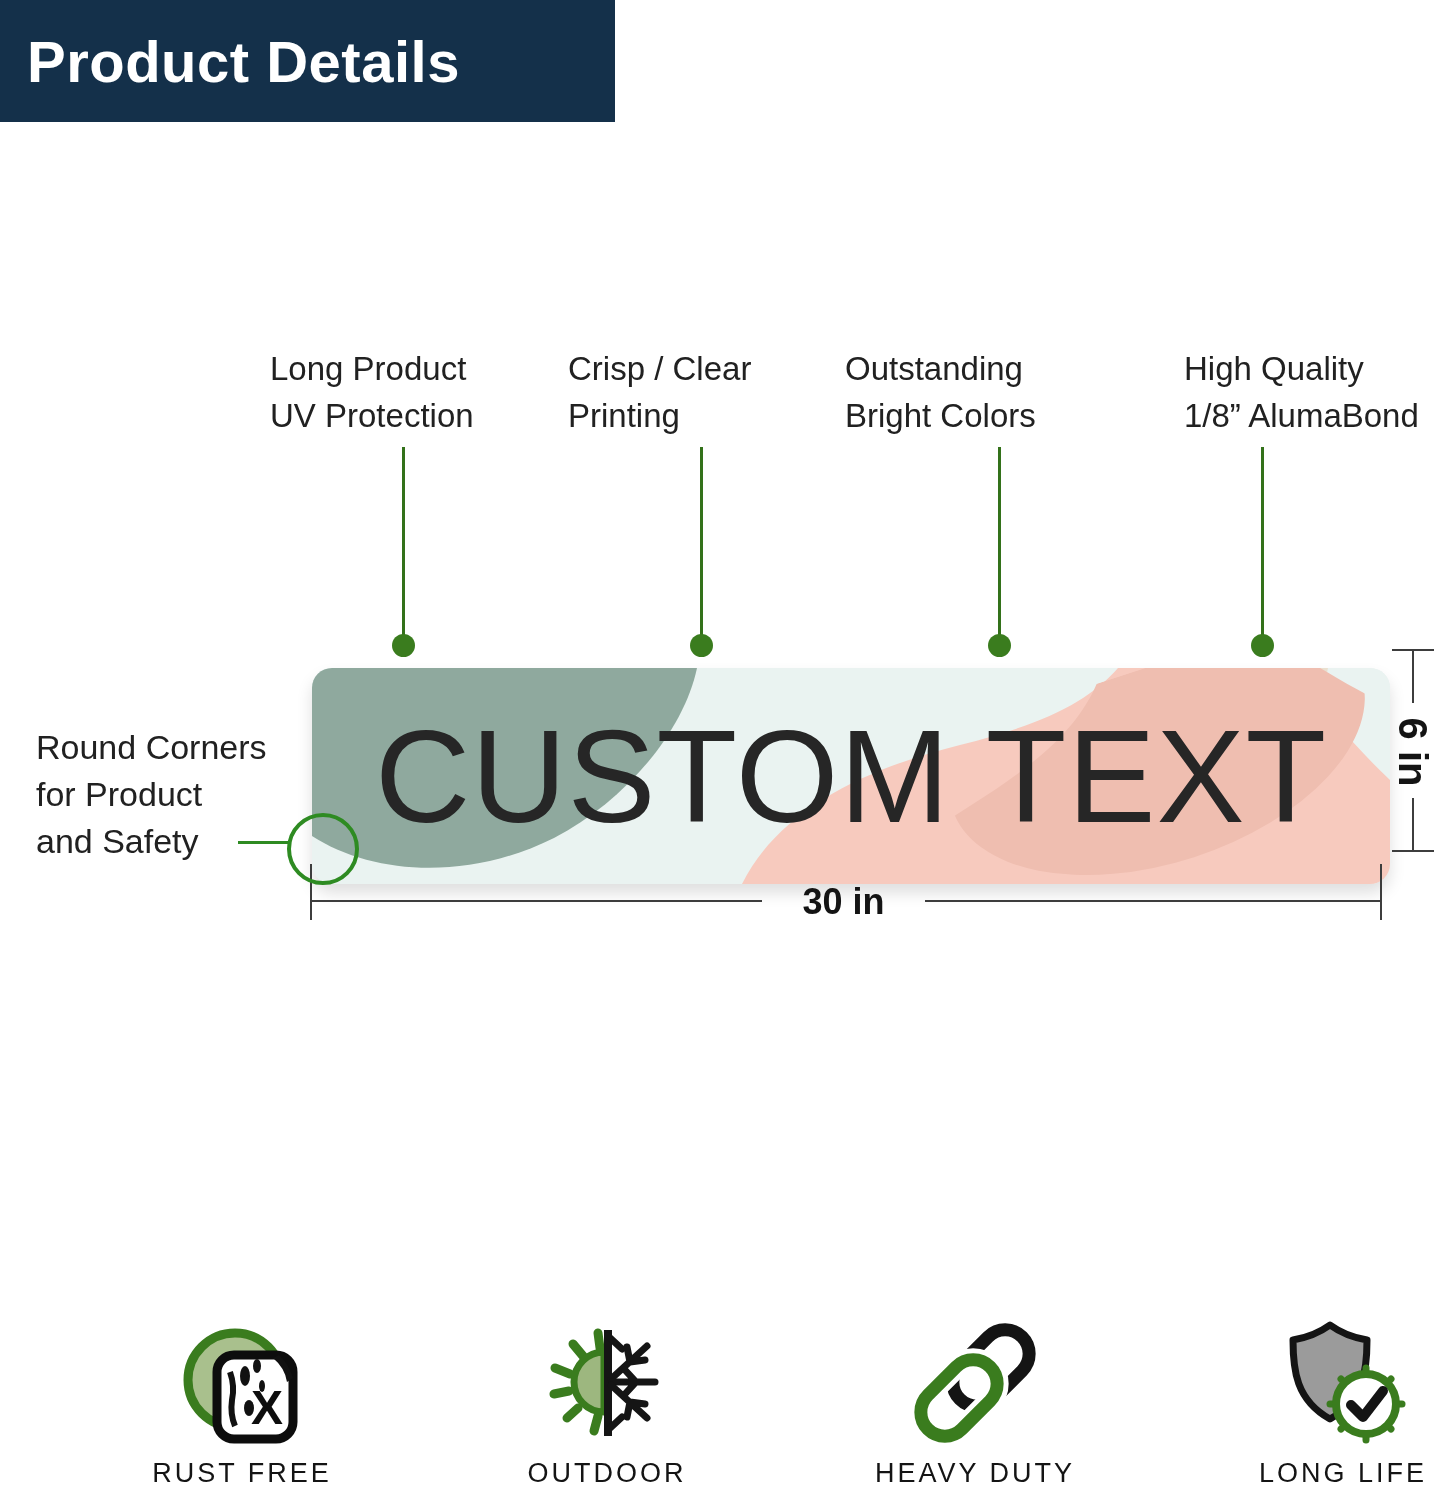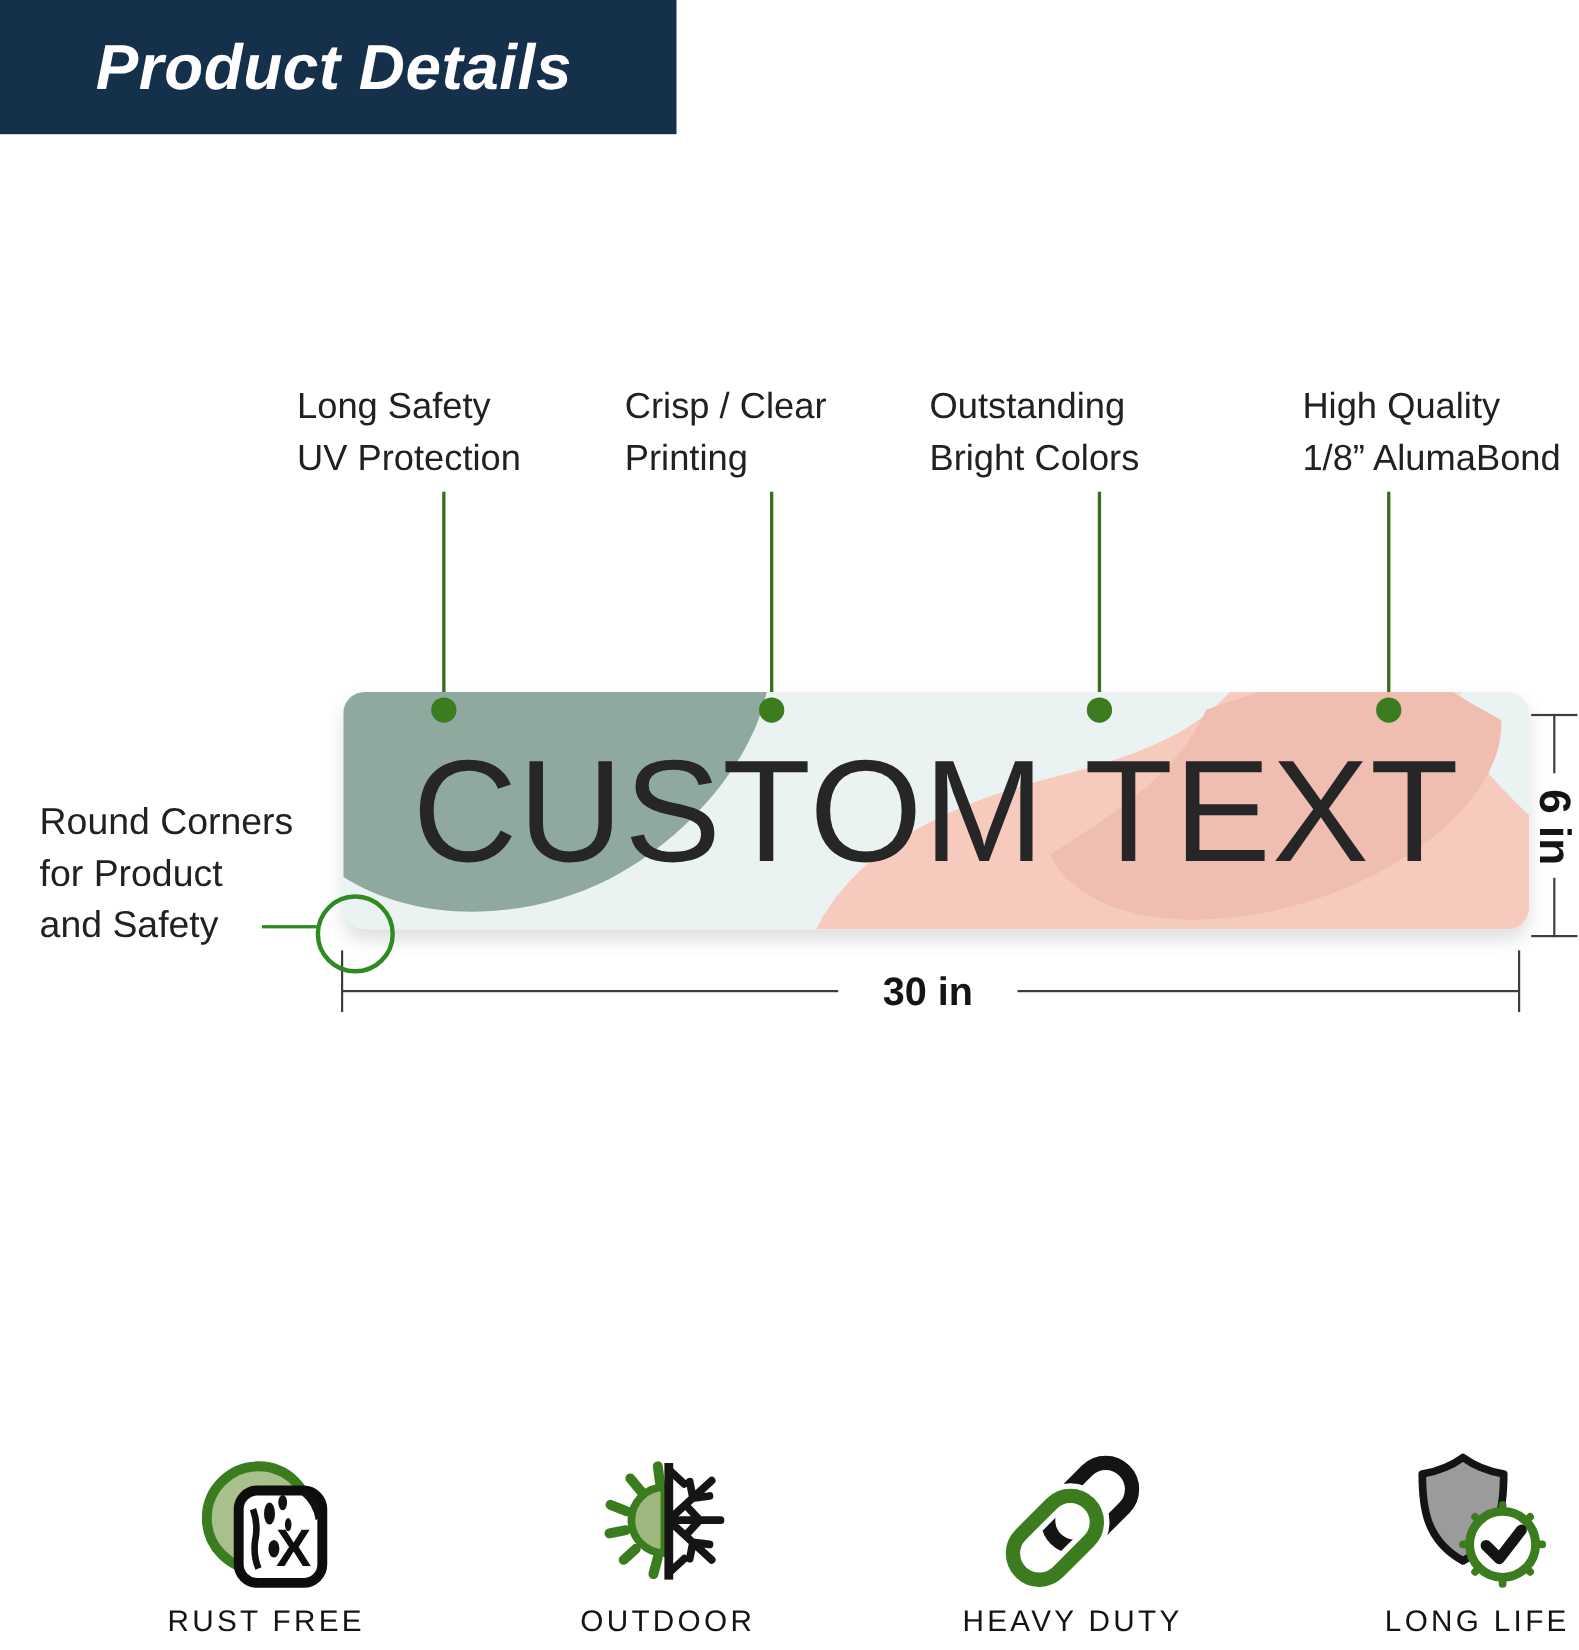--- a/index.html
+++ b/index.html
@@ -2,31 +2,31 @@
 <html><head>
 <meta charset="utf-8">
 <style>
   html,body{margin:0;padding:0;background:#ffffff;}
   .canvas{position:relative;width:1435px;height:1500px;background:#ffffff;overflow:hidden;
           font-family:"Liberation Sans",sans-serif;color:#212121;}
   .abs{position:absolute;}
 
   
   .header{left:0;top:0;width:615px;height:122px;background:#14304a;display:flex;align-items:center;}
-  .header span{padding-left:87px;color:#ffffff;font-size:58px;font-weight:bold;letter-spacing:.5px;font-style:italic;}
+  .header span{padding-left:27px;color:#ffffff;font-size:58px;font-weight:bold;letter-spacing:.5px;}
 
   
   .callout{font-size:33px;line-height:1.42;color:#212121;white-space:nowrap;}
 
   
   .vline{width:3px;background:#33711a;}
   .dot{width:23px;height:23px;border-radius:50%;background:#3a7c1e;z-index:6;}
 
   
-  .sign{left:312px;top:629px;width:1078px;height:216px;border-radius:20px;overflow:hidden;
+  .sign{left:312px;top:668px;width:1078px;height:216px;border-radius:20px;overflow:hidden;
         background:#eaf3f1;box-shadow:0 9px 16px rgba(0,0,0,0.13);}
   .sign svg{position:absolute;left:0;top:0;}
   .sign-text{position:absolute;left:0;top:0;width:100%;height:100%;display:flex;align-items:center;justify-content:center;
              font-size:132px;font-weight:400;letter-spacing:1px;color:#262626;white-space:nowrap;}
 
   
   .dim{background:#3d3d3d;}
   .dim-label{font-weight:bold;color:#141414;display:flex;align-items:center;justify-content:center;}
 
   
@@ -40,21 +40,21 @@
 </head>
 <body>
 
 <div class="canvas">
 
   <div class="abs header">
     <span>Product Details</span>
   </div>
 
   <div class="abs callout" style="left:270px;top:346px;">
-    <div>Long Safety</div>
+    <div>Long Product</div>
     <div>UV Protection</div>
   </div>
   <div class="abs callout" style="left:568px;top:346px;">
     <div>Crisp / Clear</div>
     <div>Printing</div>
   </div>
   <div class="abs callout" style="left:845px;top:346px;">
     <div>Outstanding</div>
     <div>Bright Colors</div>
   </div>

